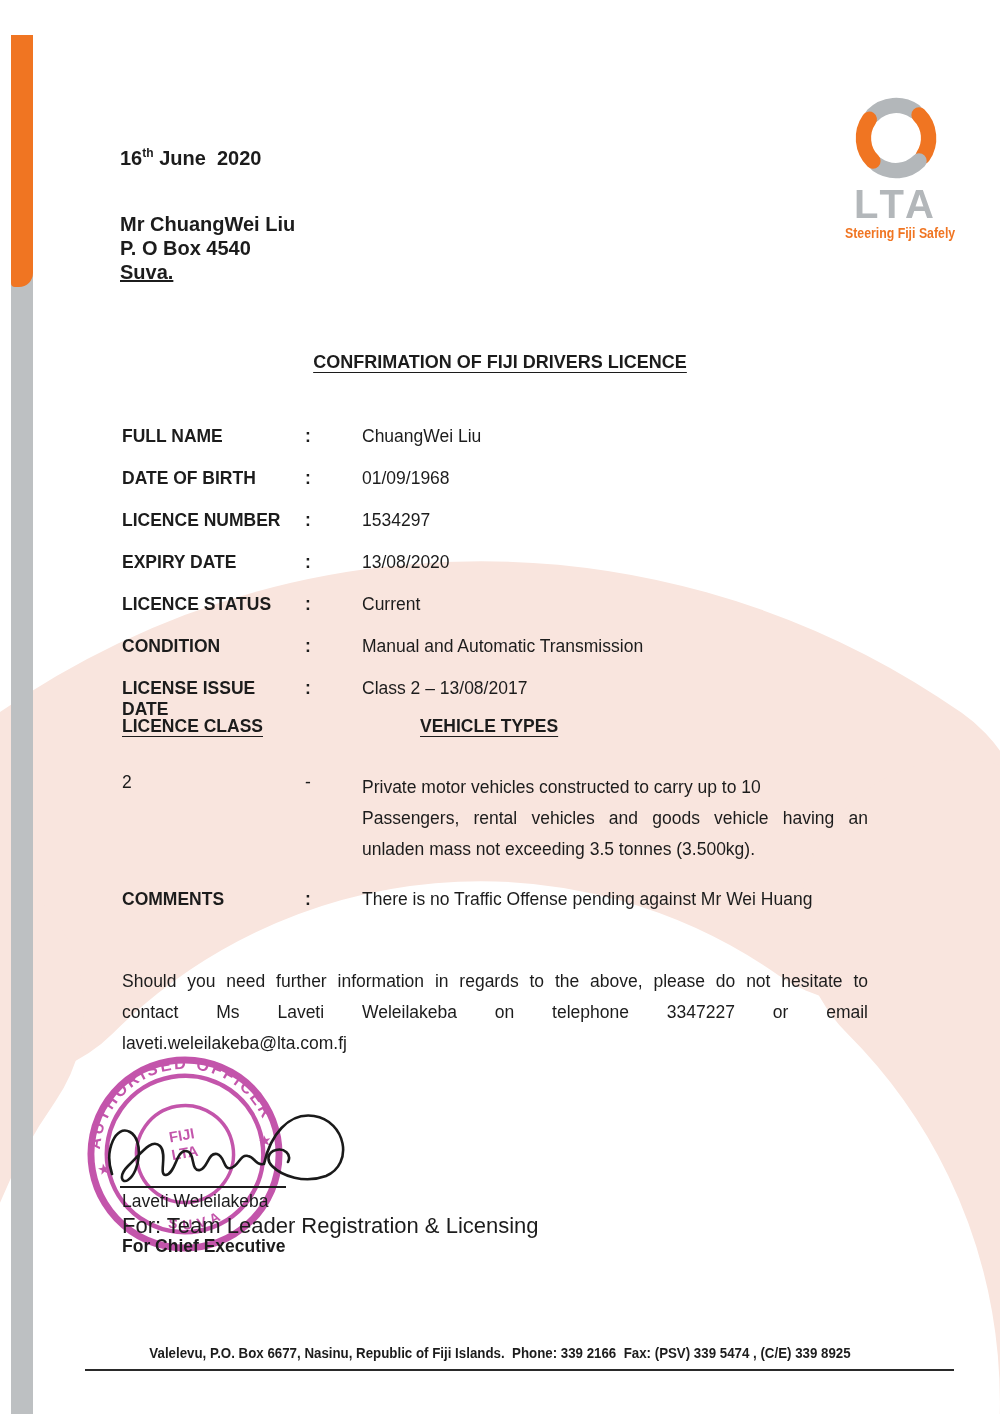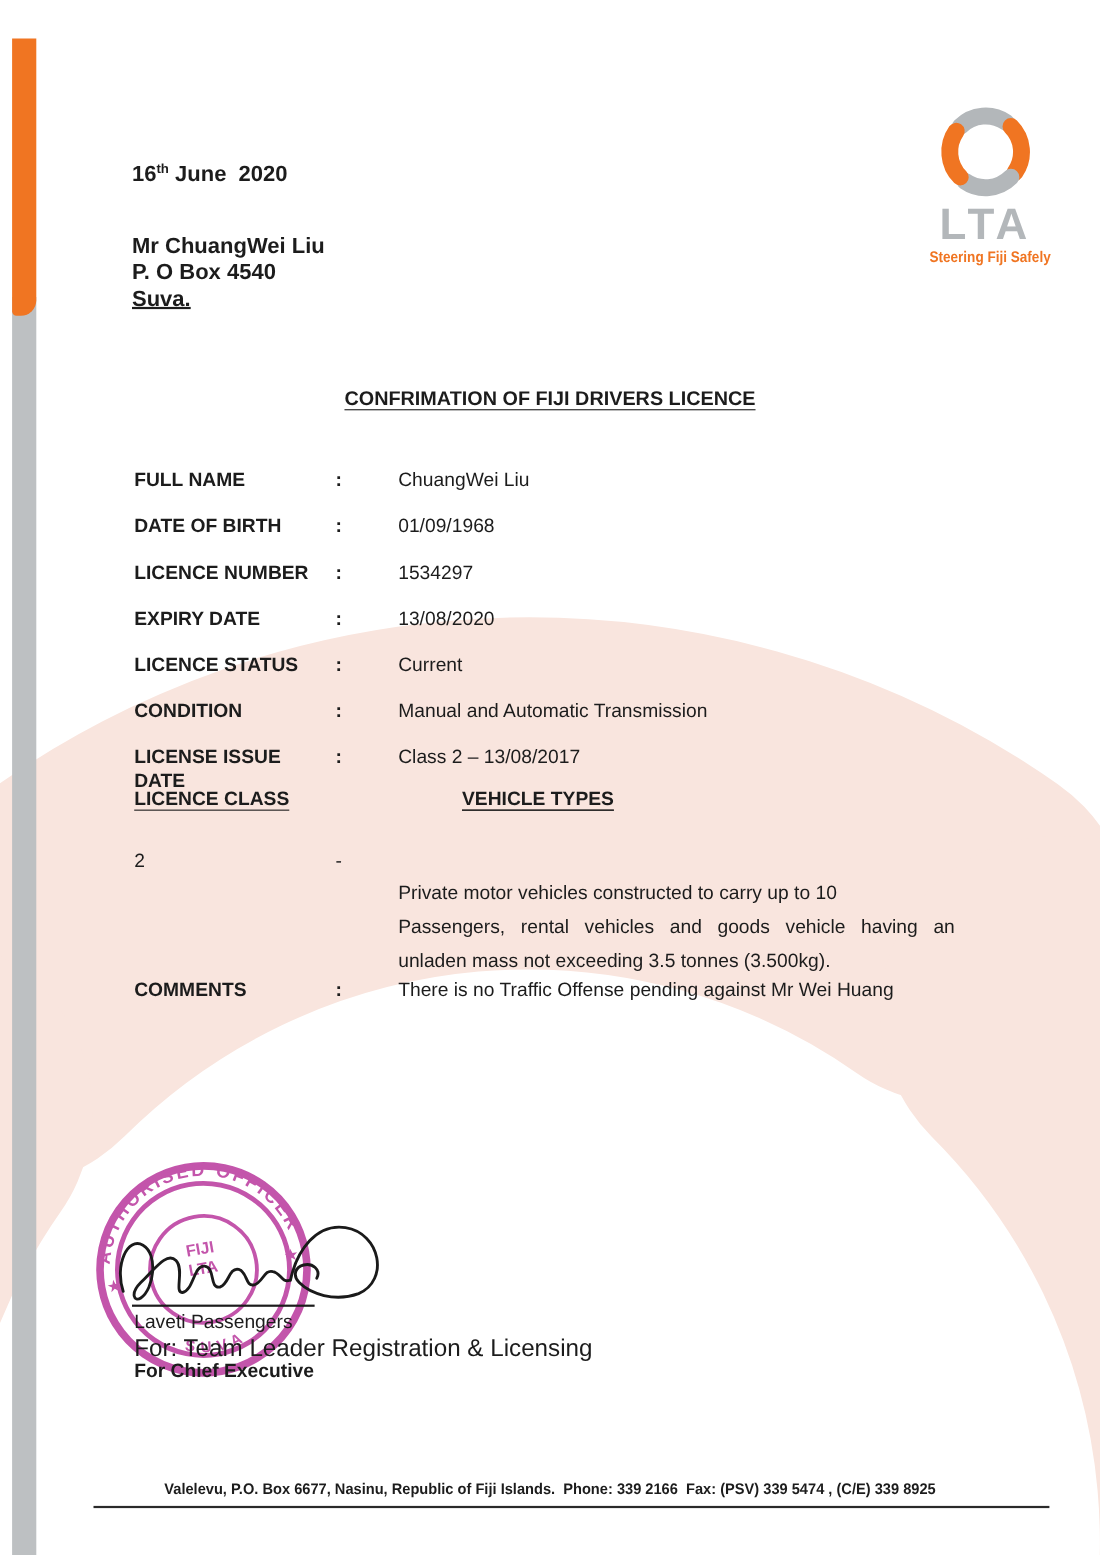--- a/index.html
+++ b/index.html
@@ -57,21 +57,21 @@
   .field-colon{font-weight:700;}
   .field-value{font-weight:500;}
   
   .class-headers{position:absolute;left:122px;top:716px;width:760px;font-size:17.5px;font-weight:700;}
   .hdr-types{position:absolute;left:298px;top:0;}
   .class-headers span{text-decoration:underline;text-underline-offset:4px;}
   
   .class-row{position:absolute;left:122px;top:772px;width:760px;font-size:17.5px;}
   .class-num{position:absolute;left:0;top:0;font-weight:500;}
   .class-dash{position:absolute;left:183px;top:0;font-weight:500;}
-  .class-desc{position:absolute;left:240px;top:0;width:506px;font-weight:500;line-height:31px;margin-top:24px;}
+  .class-desc{position:absolute;left:240px;top:0;width:506px;font-weight:500;line-height:31px;}
   .just{text-align:justify;text-align-last:justify;}
   
   .comments-row{position:absolute;left:122px;top:889px;width:780px;display:grid;
     grid-template-columns:183px 57px auto;font-size:17.5px;}
   
   .info-para{position:absolute;left:122px;top:966px;width:746px;font-size:17.5px;
     font-weight:500;line-height:31px;}
   
   .stamp{position:absolute;left:86px;top:1055px;width:198px;height:198px;
     mix-blend-mode:multiply;opacity:.88;}
@@ -180,20 +180,25 @@
         <div>unladen mass not exceeding 3.5 tonnes (3.500kg).</div>
       </div>
     </div>
 
     <div class="comments-row">
       <div class="field-label">COMMENTS</div>
       <div class="field-colon">:</div>
       <div class="field-value">There is no Traffic Offense pending against Mr Wei Huang</div>
     </div>
 
+    <div class="info-para">
+      <div class="just">Should you need further information in regards to the above, please do not hesitate to</div>
+      <div class="just">contact Ms Laveti Weleilakeba on telephone 3347227 or email</div>
+      <div>laveti.weleilakeba@lta.com.fj</div>
+    </div>
 
     <svg class="stamp" viewBox="0 0 200 200">
       <defs>
         <path id="stampTop" d="M 14 100 A 86 86 0 0 1 186 100"></path>
         <path id="stampBottom" d="M 24 100 A 76 76 0 0 0 176 100"></path>
       </defs>
       <g transform="rotate(-10 100 100)" stroke="var(--stamp_magenta,#bb3d9f)" fill="var(--stamp_magenta,#bb3d9f)">
         <circle cx="100" cy="100" r="95" fill="none" stroke-width="7"></circle>
         <circle cx="100" cy="100" r="79" fill="none" stroke-width="4.5"></circle>
         <circle cx="100" cy="100" r="49" fill="none" stroke-width="3.5"></circle>
@@ -209,21 +214,21 @@
         <text x="100" y="104" font-size="15" font-weight="bold" text-anchor="middle" stroke="none">LTA</text>
       </g>
     </svg>
 
     <svg class="signature" viewBox="0 0 270 100">
       <path d="M 14 80 C 6 56 18 30 32 38 C 46 46 42 78 30 86 C 24 90 20 82 30 72 C 44 58 54 44 62 52 C 70 60 60 82 68 81 C 78 79 78 56 88 57 C 98 58 92 78 102 76 C 110 74 110 58 119 60 C 127 62 125 76 133 74 C 141 72 142 60 150 62 C 157 63 158 72 165 70
                M 166 70 C 172 42 190 18 216 22 C 248 27 256 70 228 82 C 206 90 184 82 174 72 C 168 66 170 58 178 56 C 186 54 194 60 190 68" fill="none" stroke="#1a1a1a" stroke-width="2.6" stroke-linecap="round"></path>
     </svg>
     <div class="sig-underline"></div>
 
-    <div class="sig-name">Laveti Passengers</div>
+    <div class="sig-name">Laveti Weleilakeba</div>
     <div class="sig-role">For: Team Leader Registration &amp; Licensing</div>
     <div class="sig-for">For Chief Executive</div>
 
     <div class="footer-text">Valelevu, P.O. Box 6677, Nasinu, Republic of Fiji Islands.  Phone: 339 2166  Fax: (PSV) 339 5474 , (C/E) 339 8925</div>
     <div class="footer-line"></div>
 
   </div>
 </div>
 
 </body></html>

